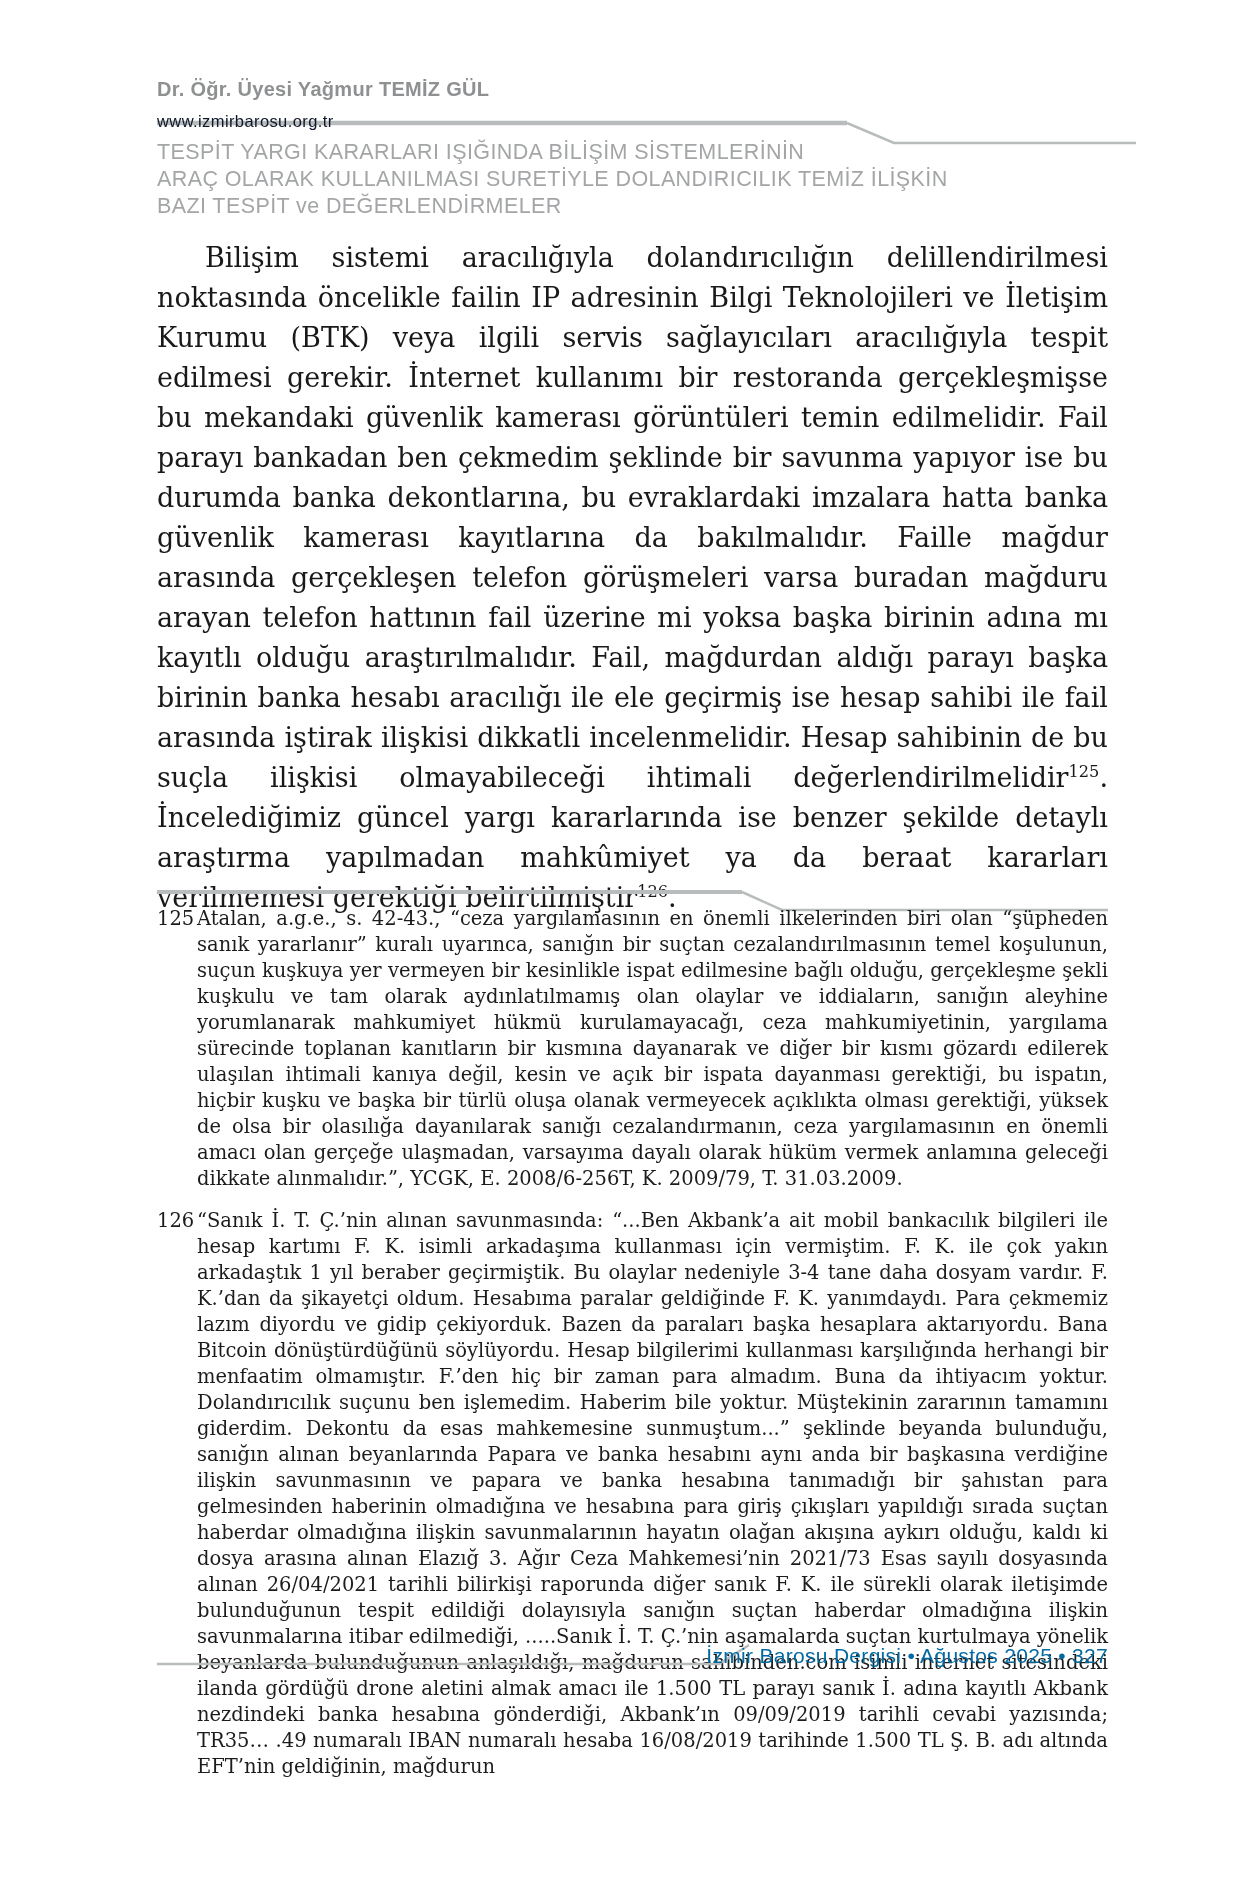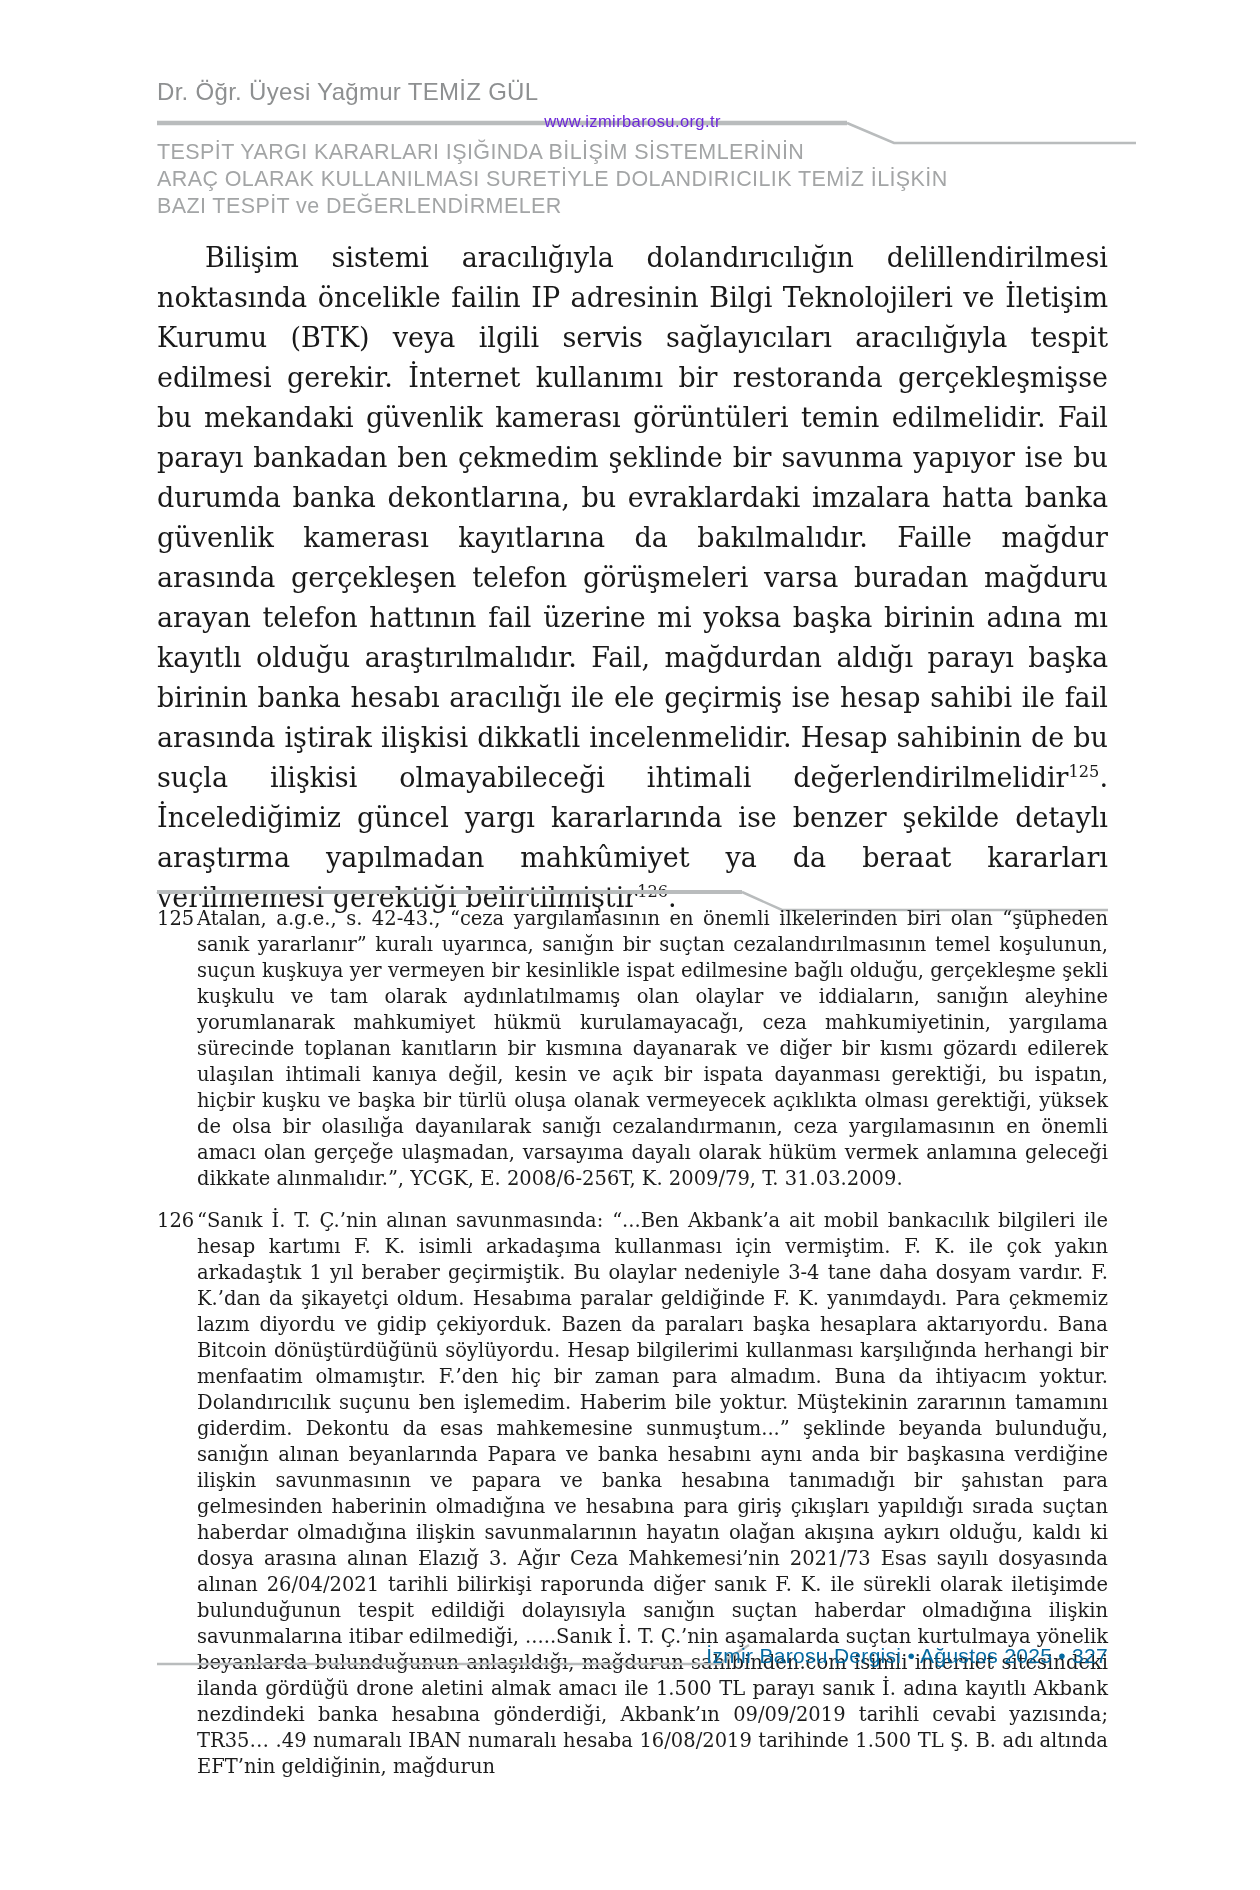--- a/index.html
+++ b/index.html
@@ -8,26 +8,26 @@
     width:1260px;
     height:1890px;
     background:#ffffff;
     overflow:hidden;
     font-family:"Liberation Sans", sans-serif;
   }
   
   .author{
     position:absolute; left:157px; top:78px; width:951px;
     font-family:"Liberation Sans", sans-serif;
-    font-size:24px; font-weight:400; color:#8e9091; letter-spacing:.3px;
+    font-size:20px; font-weight:700; color:#8e9091; letter-spacing:.3px;
   }
   .header-rule{ position:absolute; left:157px; top:116px; width:980px; height:34px; }
   .site-url{
     position:absolute; left:157px; top:112px; width:951px;
-    text-align:center; font-size:16.5px; color:#6d28d9; letter-spacing:.4px;
+    text-align:left; font-size:16.5px; color:#0f172a; letter-spacing:.4px;
   }
   .title{
     position:absolute; left:157px; top:139px; width:1000px;
     font-size:21.5px; line-height:27px; color:#a3a5a6;
     letter-spacing:.4px; font-weight:400;
   }
   
   .body-par{
     position:absolute; left:157px; top:211px; width:951px;
     font-family:"DejaVu Serif", serif;

